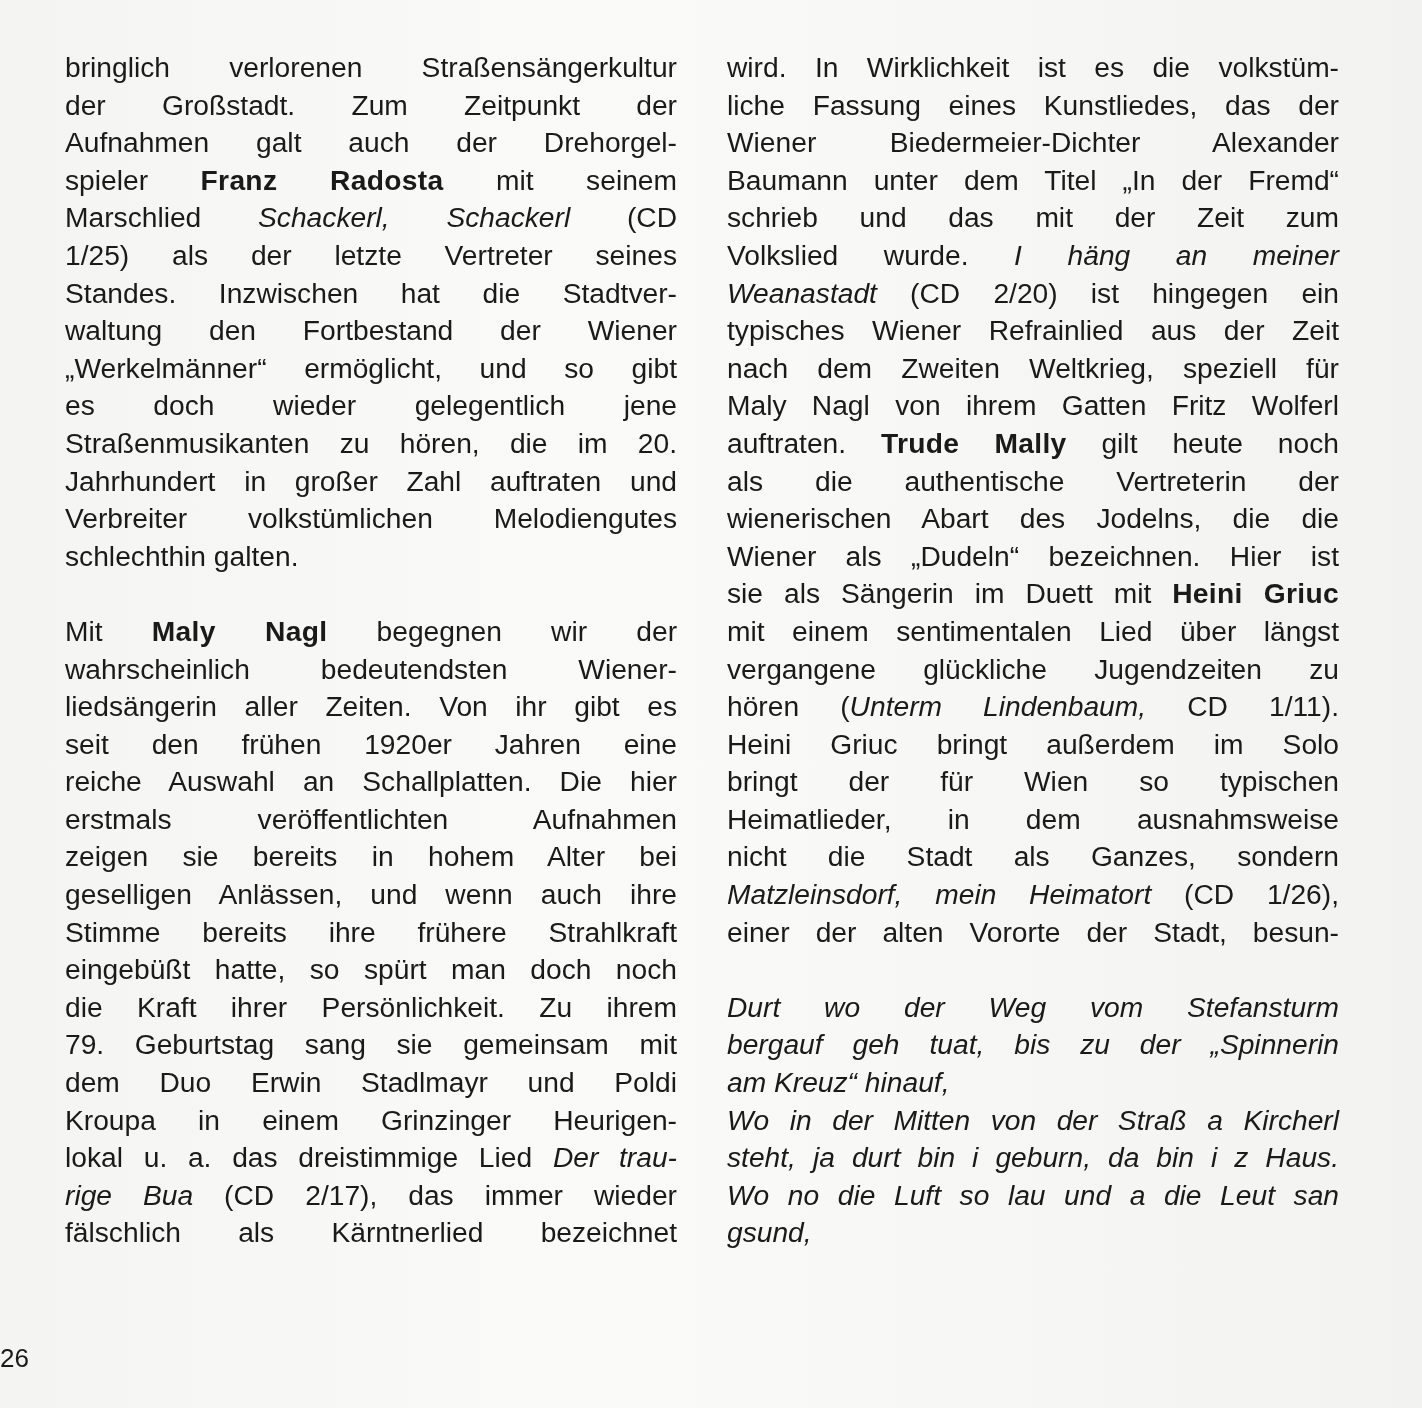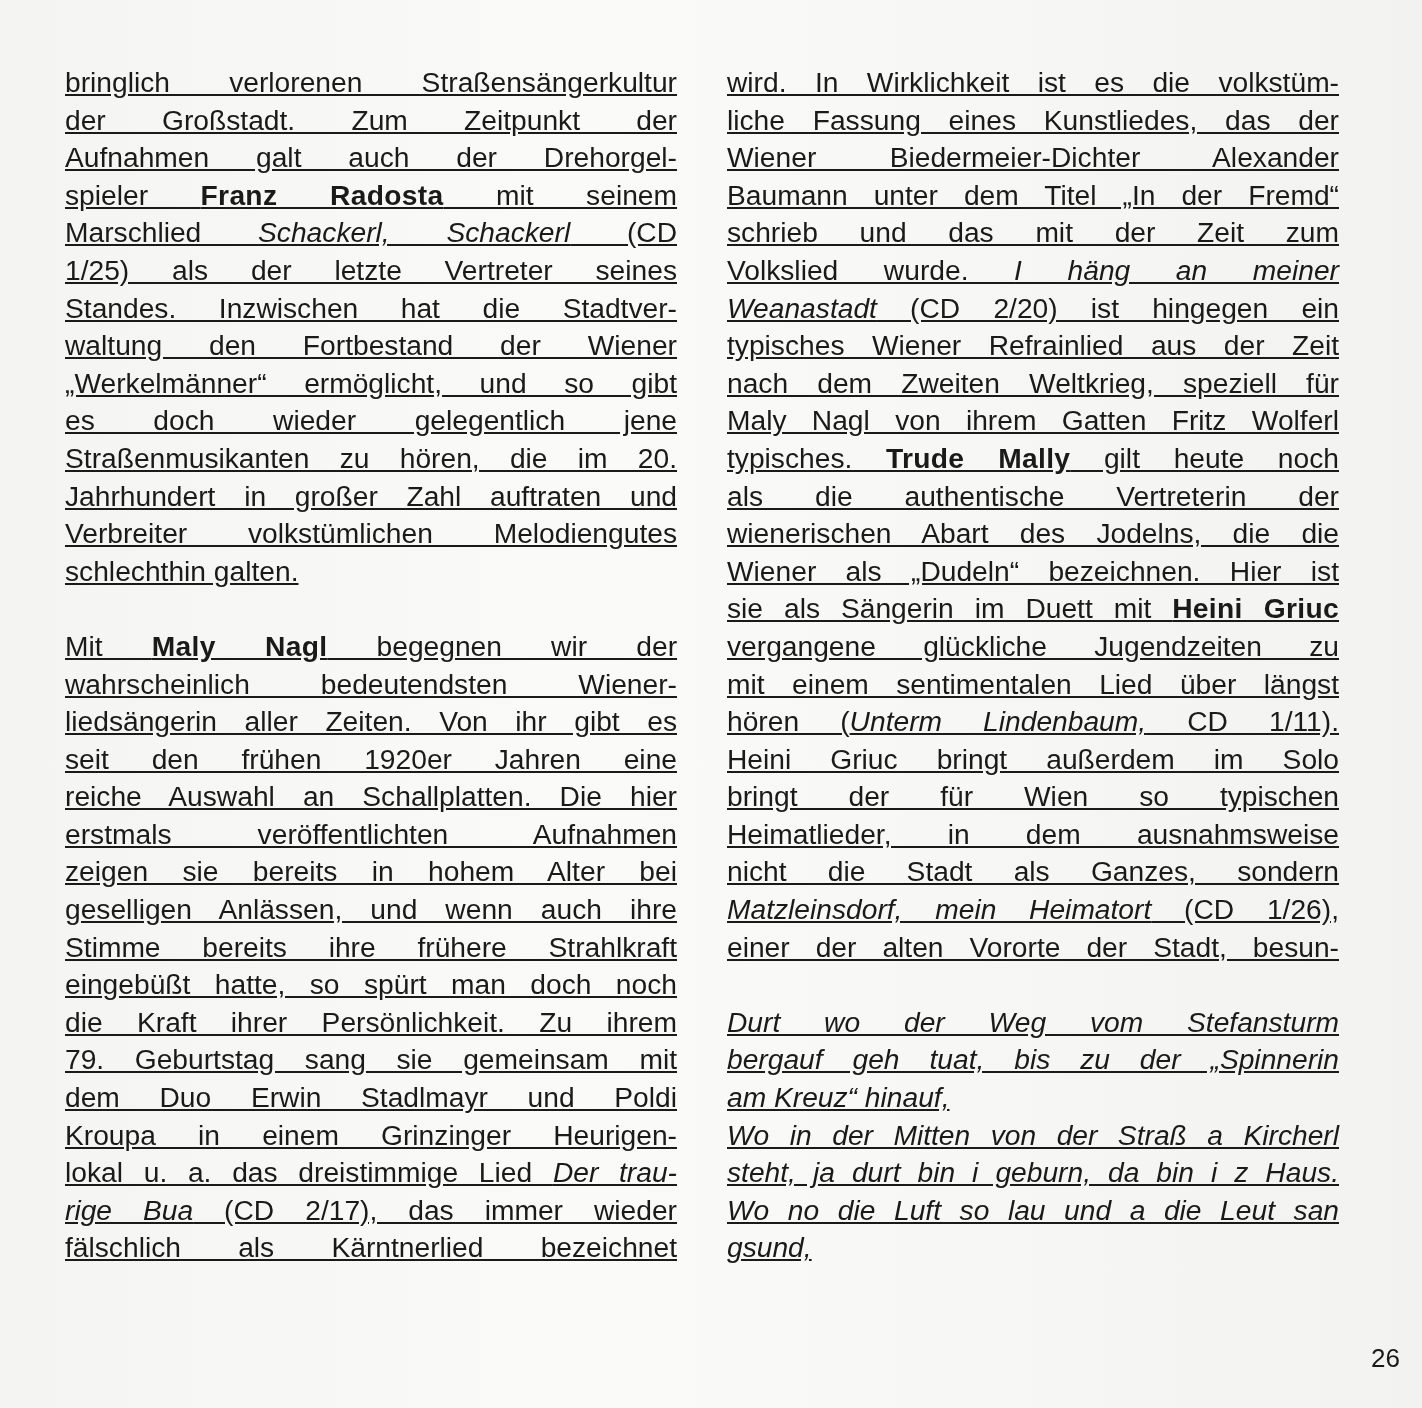--- a/index.html
+++ b/index.html
@@ -8,33 +8,33 @@
     background: #f7f7f5;
     position: relative; overflow: hidden;
     font-family: "Liberation Sans", sans-serif;
     color: #1a1a1a;
   }
   .page {
     position: absolute; left: 0; top: 0; width: 1422px; height: 1408px;
     background: linear-gradient(90deg, #f4f4f2 0%, #fafaf8 40%, #f8f8f6 60%, #f2f2f0 100%);
   }
   .col {
-    position: absolute; top: 64px;
-    font-size: 28.2px; line-height: 37.6px; text-decoration: underline;
+    position: absolute; top: 49px;
+    font-size: 28.2px; line-height: 37.6px;
   }
   .col-left { left: 65px; width: 612px; }
   .col-right { left: 727px; width: 612px; }
   .line { display: block; white-space: nowrap; height: 37.6px; }
   .line.j { text-align: justify; text-align-last: justify; }
   .blank { display: block; height: 37.6px; }
   b { font-weight: bold; letter-spacing: 0.3px; }
   i { font-style: italic; }
   .page-number {
     position: absolute; left: 0; width: 1400px; top: 1343px;
-    text-align: right; font-size: 26px;
+    text-align: left; font-size: 26px;
   }
 </style>
 </head>
 <body>
 
 <div class="page">
 
   <div class="col col-left">
     <div>
       <span class="line j">bringlich verlorenen Straßensängerkultur</span>
@@ -79,27 +79,27 @@
       <span class="line j">wird. In Wirklichkeit ist es die volkstüm-</span>
       <span class="line j">liche Fassung eines Kunstliedes, das der</span>
       <span class="line j">Wiener Biedermeier-Dichter Alexander</span>
       <span class="line j">Baumann unter dem Titel „In der Fremd“</span>
       <span class="line j">schrieb und das mit der Zeit zum</span>
       <span class="line j"><span>Volkslied wurde. </span><i>I häng an meiner</i></span>
       <span class="line j"><i>Weanastadt</i><span> (CD 2/20) ist hingegen ein</span></span>
       <span class="line j">typisches Wiener Refrainlied aus der Zeit</span>
       <span class="line j">nach dem Zweiten Weltkrieg, speziell für</span>
       <span class="line j">Maly Nagl von ihrem Gatten Fritz Wolferl</span>
-      <span class="line j"><span>typisches. </span><b>Trude Mally</b><span> gilt heute noch</span></span>
+      <span class="line j"><span>auftraten. </span><b>Trude Mally</b><span> gilt heute noch</span></span>
       <span class="line j">als die authentische Vertreterin der</span>
       <span class="line j">wienerischen Abart des Jodelns, die die</span>
       <span class="line j">Wiener als „Dudeln“ bezeichnen. Hier ist</span>
       <span class="line j"><span>sie als Sängerin im Duett mit </span><b>Heini Griuc</b></span>
+      <span class="line j">mit einem sentimentalen Lied über längst</span>
       <span class="line j">vergangene glückliche Jugendzeiten zu</span>
-      <span class="line j">mit einem sentimentalen Lied über längst</span>
       <span class="line j"><span>hören (</span><i>Unterm Lindenbaum,</i><span> CD 1/11).</span></span>
       <span class="line j">Heini Griuc bringt außerdem im Solo</span>
       <span class="line j">bringt der für Wien so typischen</span>
       <span class="line j">Heimatlieder, in dem ausnahmsweise</span>
       <span class="line j">nicht die Stadt als Ganzes, sondern</span>
       <span class="line j"><i>Matzleinsdorf, mein Heimatort</i><span> (CD 1/26),</span></span>
       <span class="line j">einer der alten Vororte der Stadt, besun-</span>
     </div>
     <span class="blank"></span>
     <div>

